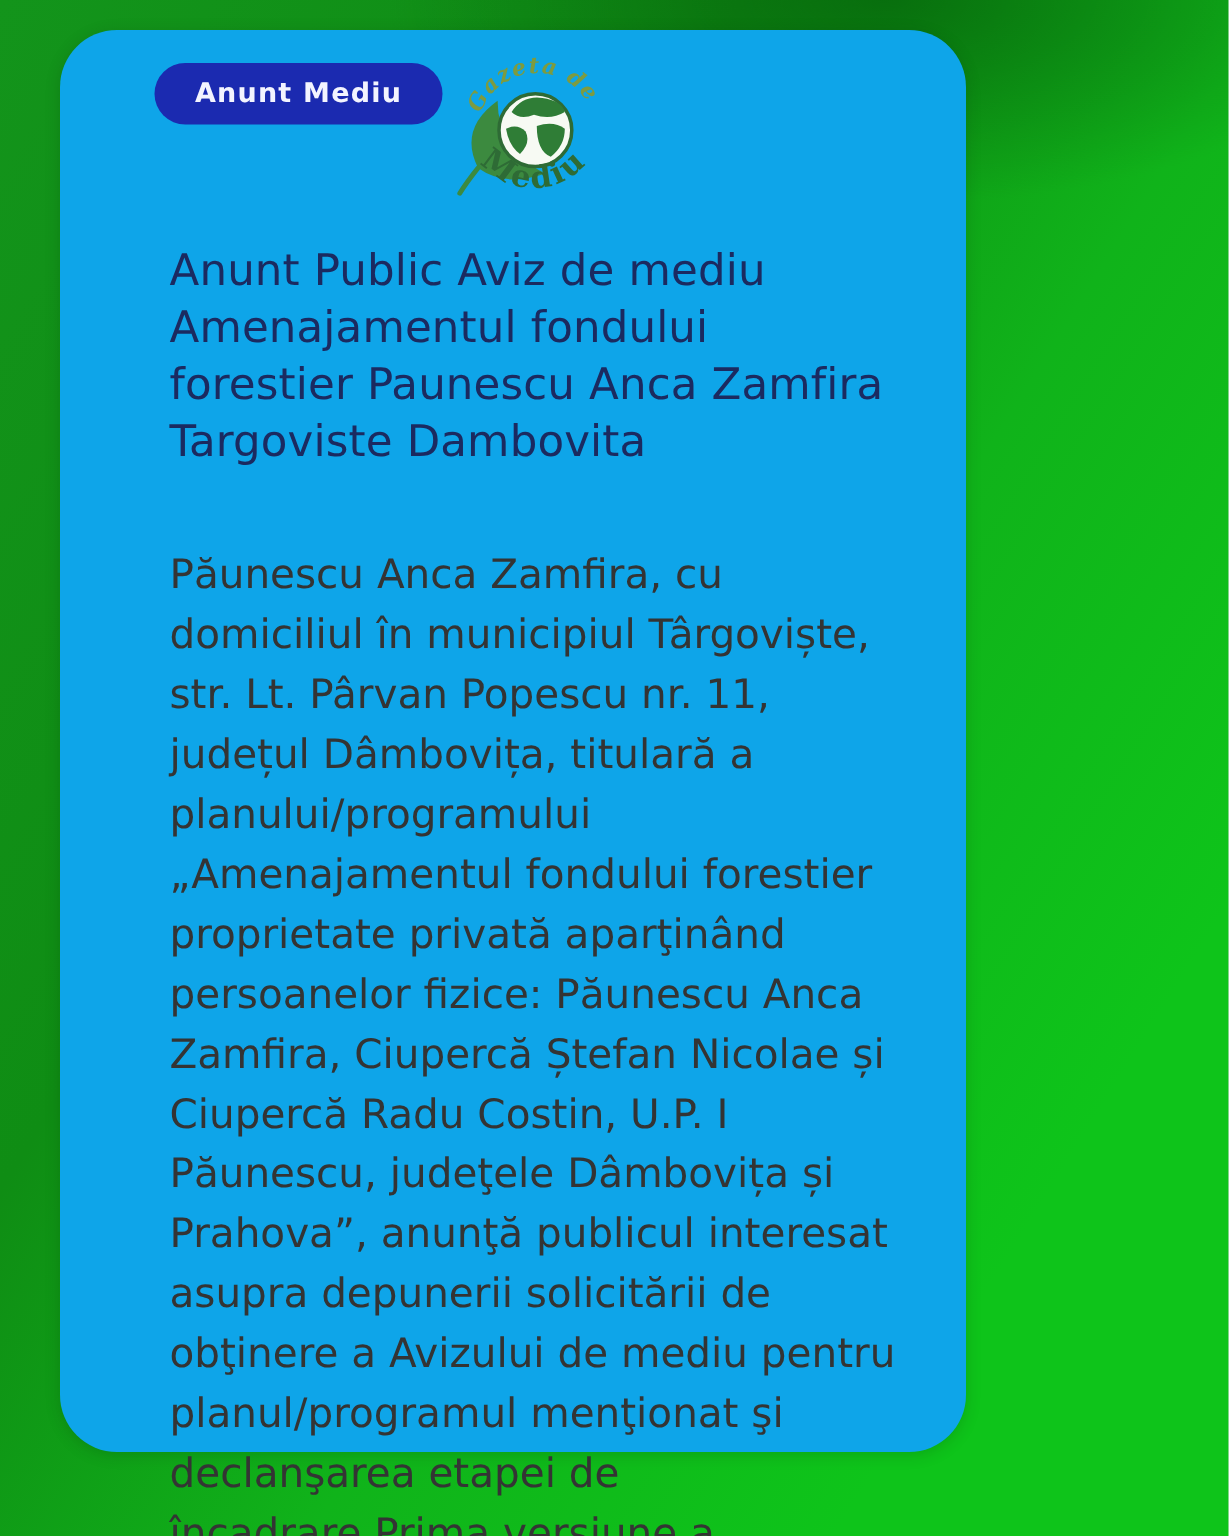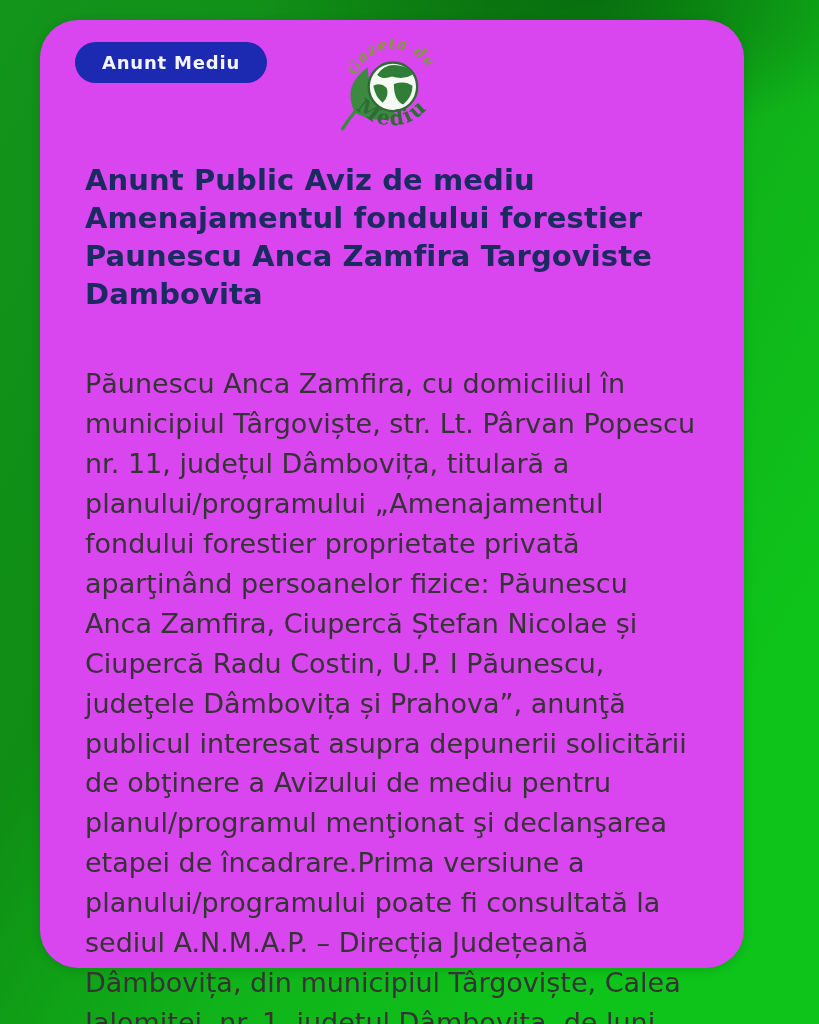--- a/index.html
+++ b/index.html
@@ -7,24 +7,25 @@
   body {
     font-family: "DejaVu Sans", "Liberation Sans", sans-serif;
     overflow: hidden;
     background:
       radial-gradient(ellipse 460px 190px at 72% 0%, rgba(3,84,8,0.60), rgba(3,84,8,0) 72%),
       linear-gradient(122deg, #13941b 0%, #0f8d14 34%, #10b31a 58%, #0ec41a 82%, #0ec41a 100%);
   }
   .card {
     position: absolute;
     left: 40px; top: 20px;
-    width: 704px; height: 948px;
-    background: #d946ef;
+    width: 604px; height: 948px;
+    background: #0ea5e9;
     border-radius: 38px;
     box-shadow: 0 2px 10px rgba(0,40,0,0.18);
+    padding-left: 28px;
   }
   .card-header {
     position: relative;
     height: 122px;
   }
   .badge {
     position: absolute;
     left: 35px; top: 22px;
     background: #1b2ab0;
     color: #f3f4ff;
@@ -41,21 +42,21 @@
     transform: translateX(-50%);
     width: 112px; height: 112px;
   }
   .headline {
     margin: 0 45px;
     margin-top: 20px;
     max-width: 660px;
     color: #1b2a60;
     font-size: 29px;
     line-height: 1.31;
-    font-weight: 700;
+    font-weight: 400;
     letter-spacing: 0.1px;
   }
   .body-text {
     margin: 0 45px;
     margin-top: 50px;
     max-width: 665px;
     color: #343434;
     font-size: 27px;
     line-height: 1.48;
     font-weight: 400;

